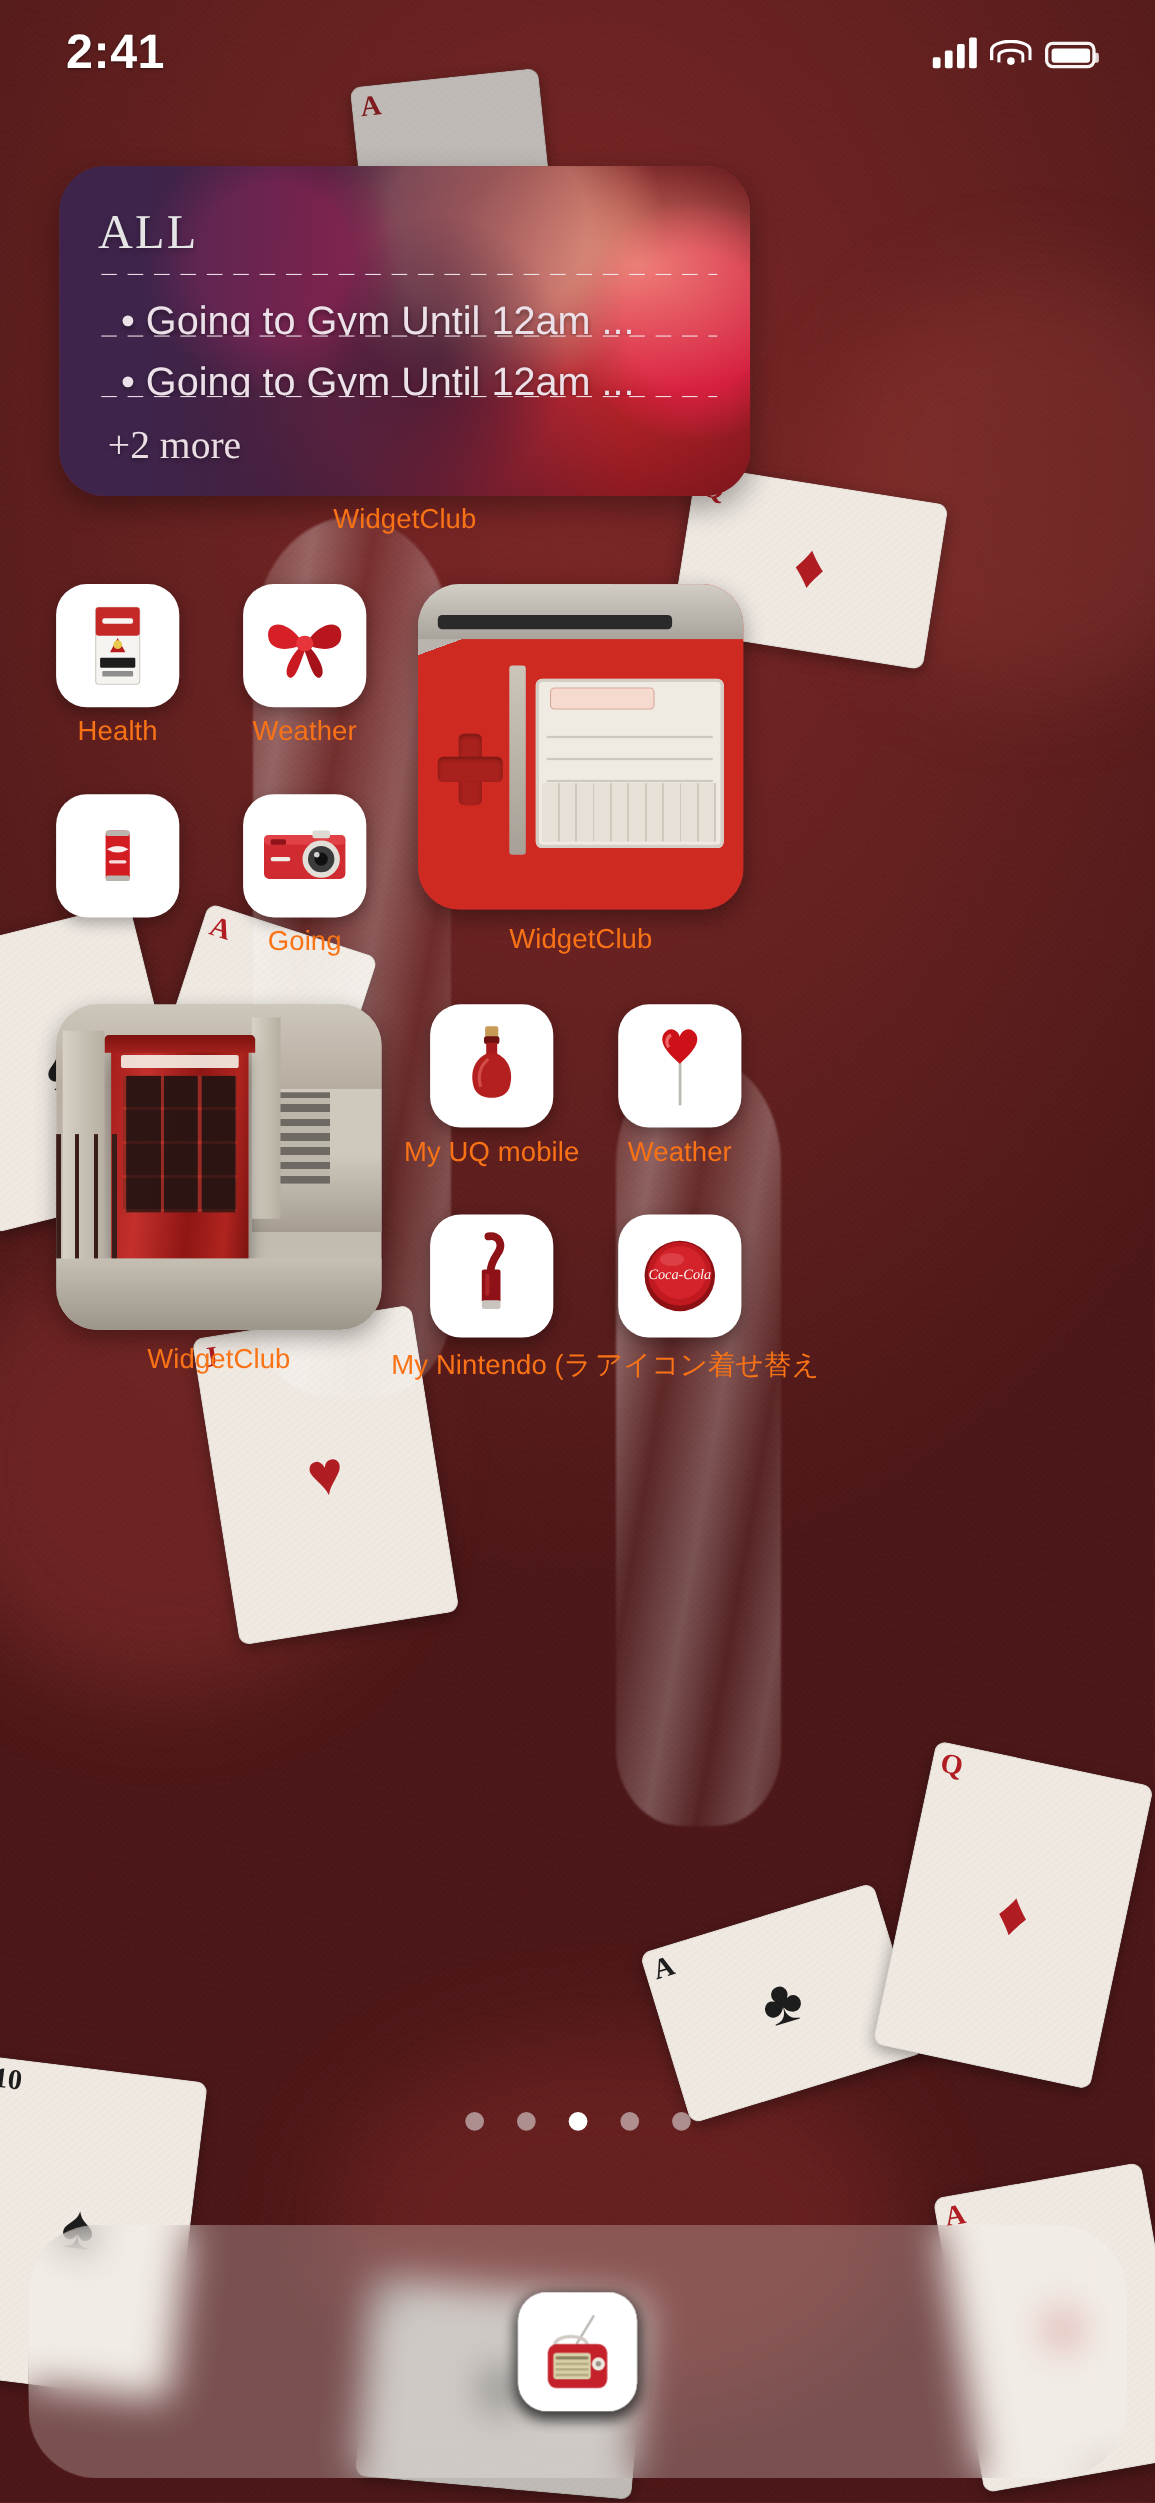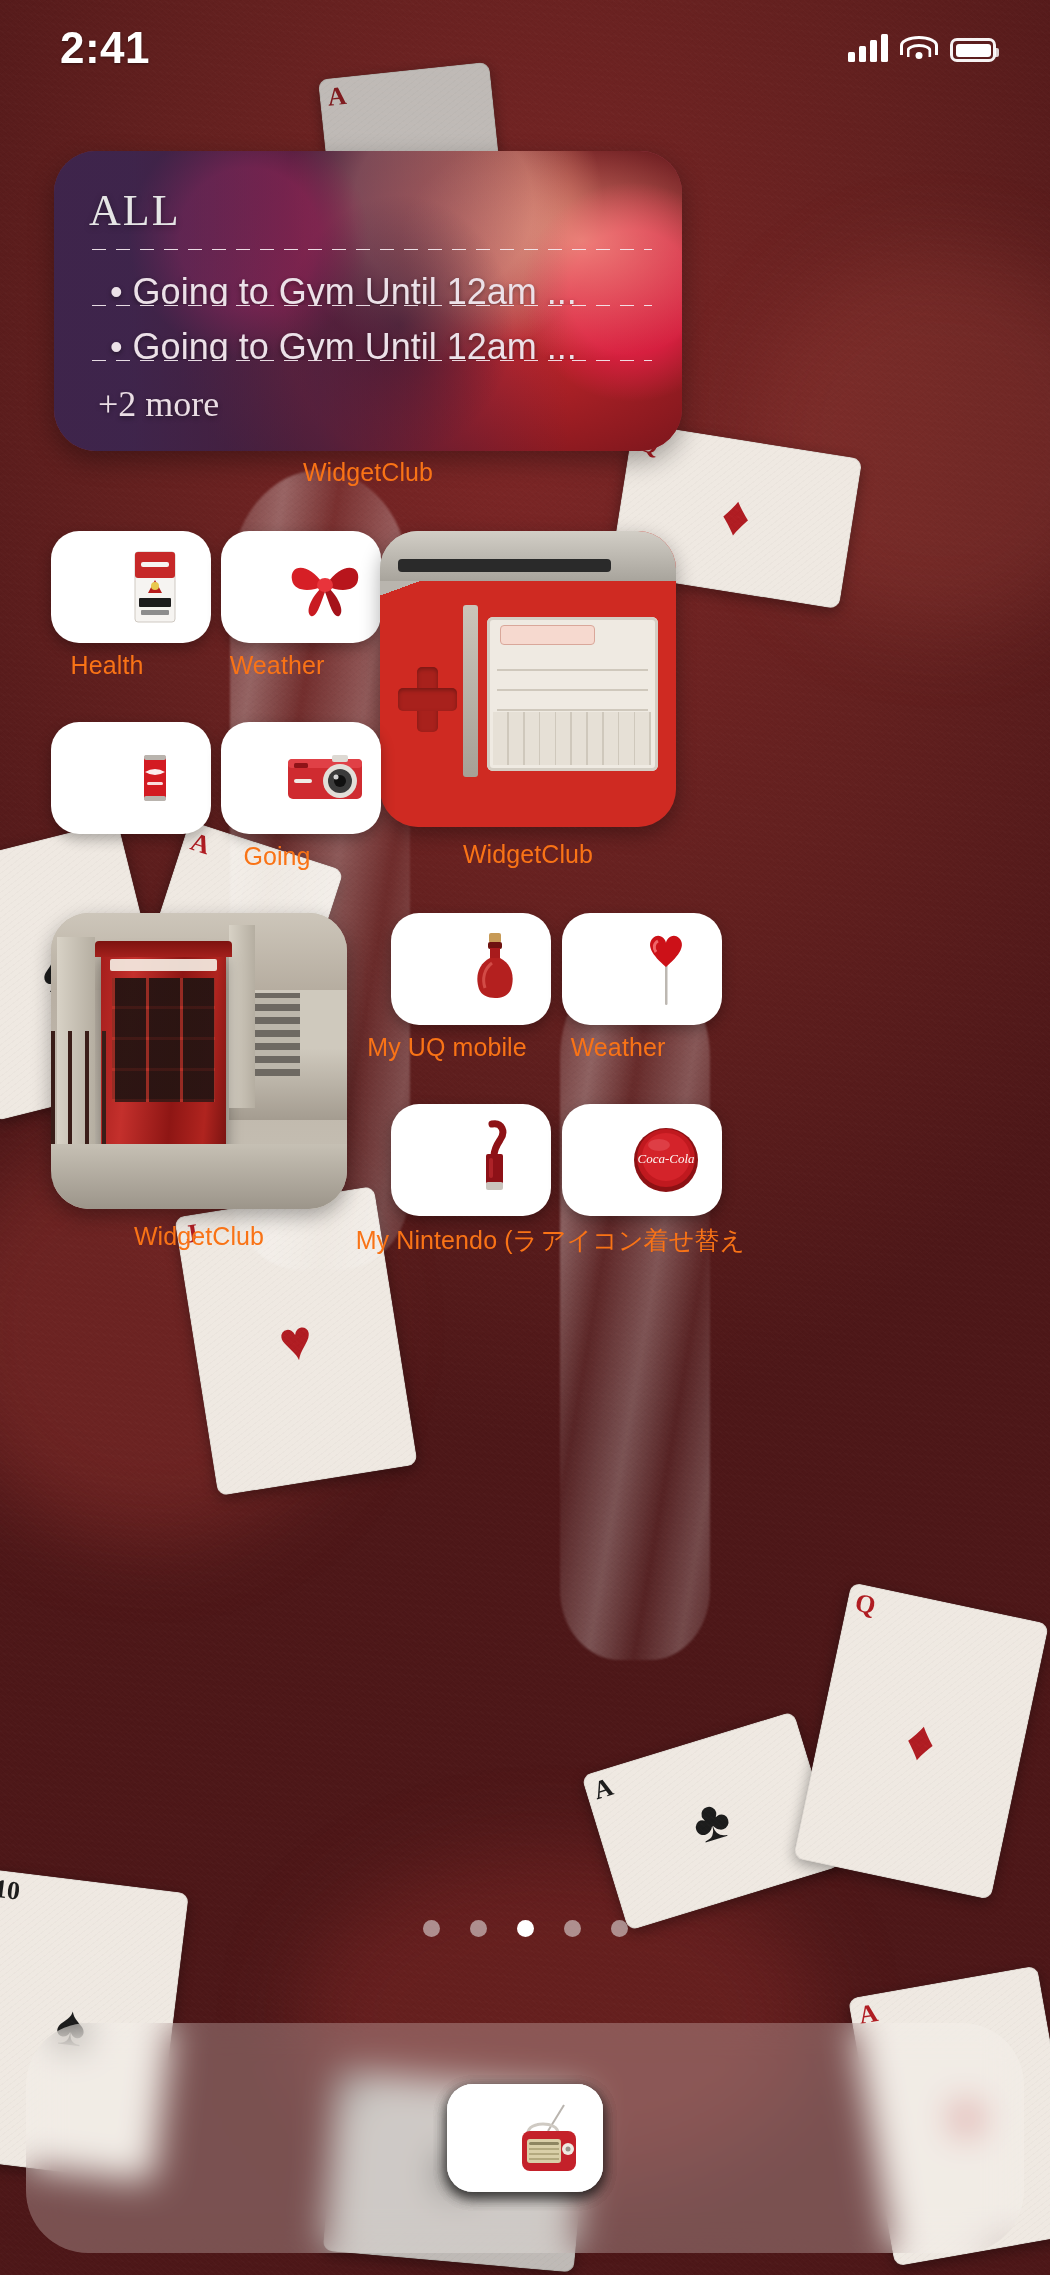--- a/index.html
+++ b/index.html
@@ -129,21 +129,21 @@
   
   .label{
     position:absolute;font-size:25px;color:#f97316;text-align:center;
     white-space:nowrap;letter-spacing:.1px;
   }
 
   
   .app{
     position:absolute;width:112px;height:112px;border-radius:28px;
     background:#fff;box-shadow:0 5px 14px rgba(0,0,0,.3);
-    display:flex;align-items:center;justify-content:center;overflow:hidden;padding-left:48px;
+    display:flex;align-items:center;justify-content:center;overflow:hidden;
   }
   .app.dockapp{width:108px;height:108px;border-radius:26px;}
 
   
   .widget-med{
     position:absolute;width:296px;height:296px;border-radius:38px;overflow:hidden;
     box-shadow:0 7px 20px rgba(0,0,0,.32);
   }
   
   .ds-photo{position:absolute;inset:0;

